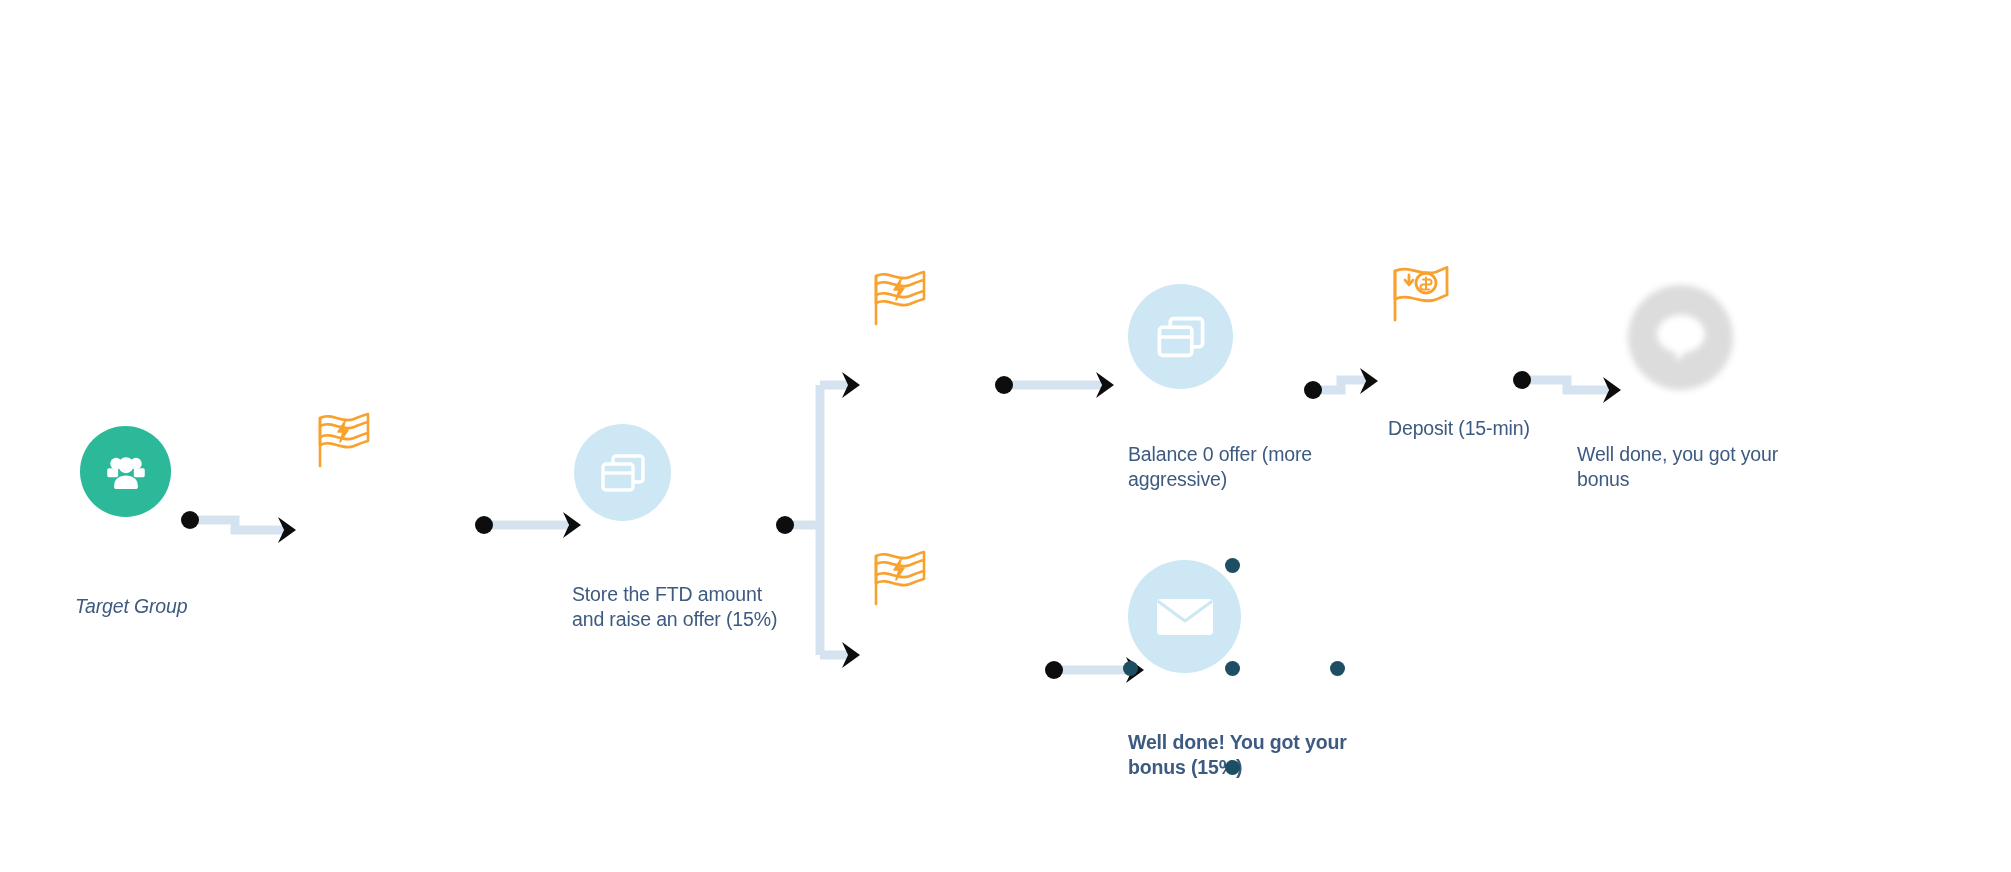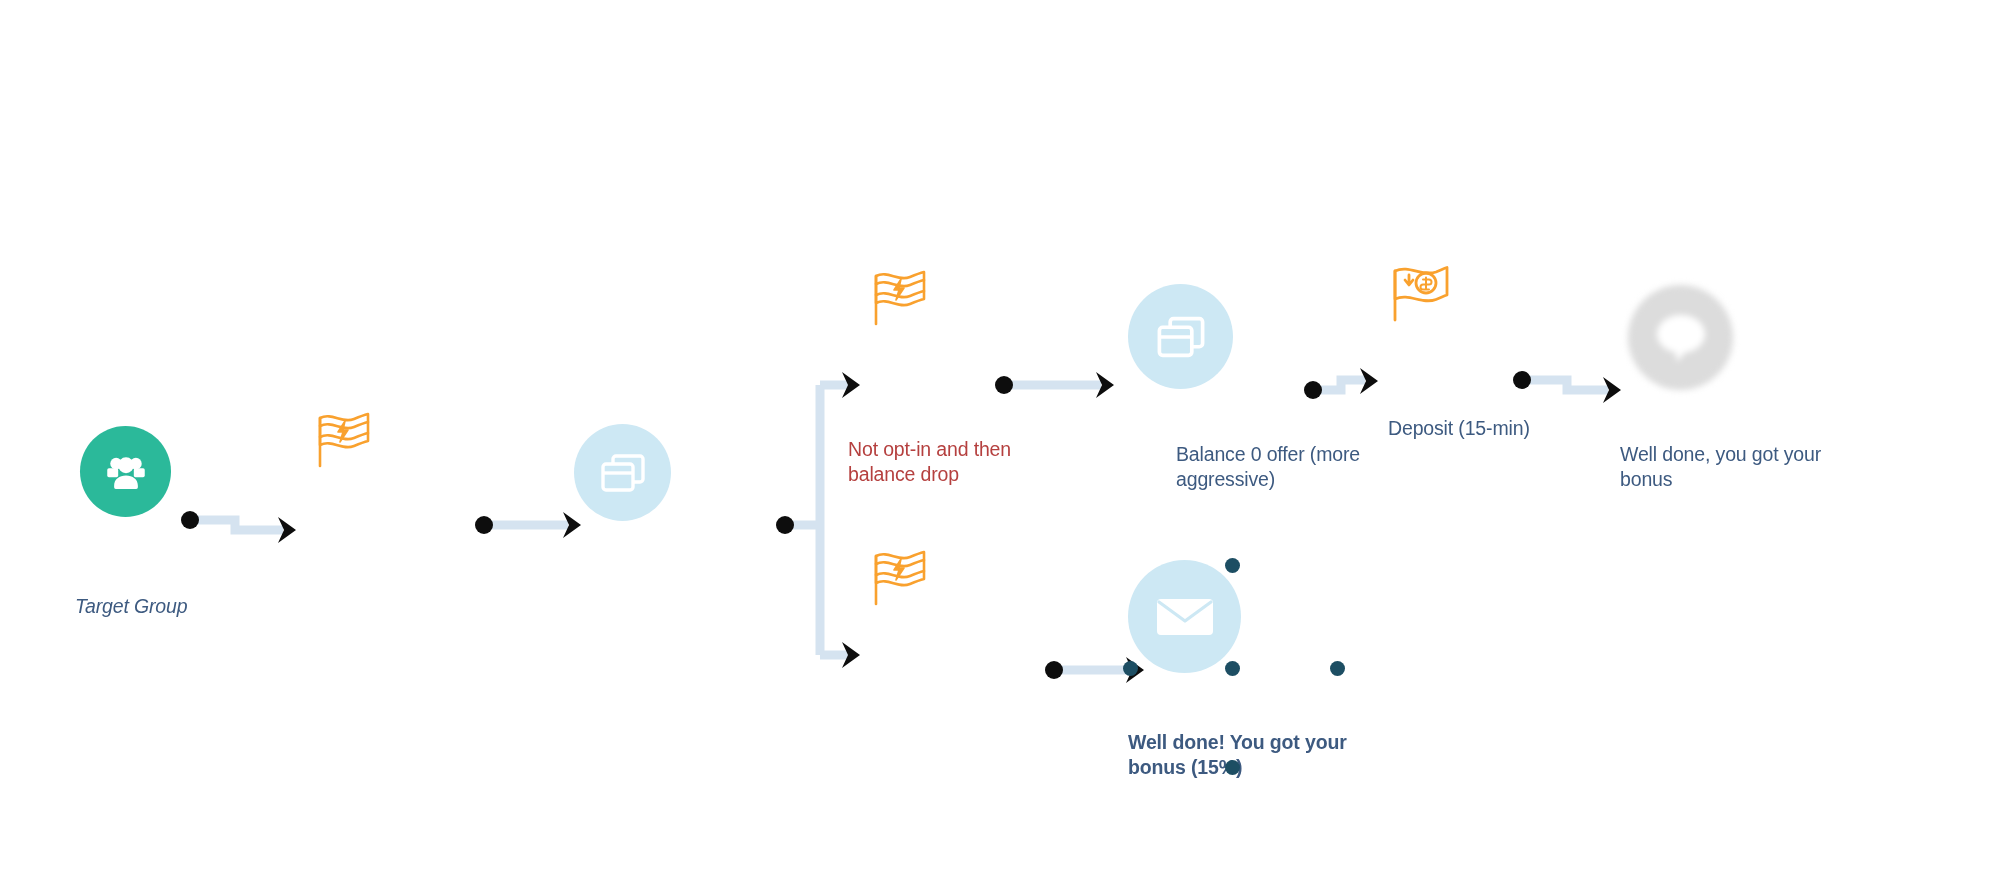--- a/index.html
+++ b/index.html
@@ -145,45 +145,45 @@
 
   <div class="badge lightblue" style="left:574px;top:424px;width:97px;height:97px;">
     <span>
       <svg width="50" height="46" viewBox="0 0 50 46" fill="none" stroke="#ffffff" stroke-width="3.4" stroke-linejoin="round">
         <rect x="15" y="6" width="30" height="26" rx="3"></rect>
         <rect x="5" y="14" width="30" height="26" rx="3" fill="#cde8f4"></rect>
         <path d="M5,23 H35" stroke-width="3.4"></path>
       </svg>
     </span>
   </div>
+  <div class="label" style="left:572px;top:582px;width:260px;">Store the FTD amount
+and raise an offer (15%)</div>
 
   <div class="flagicon" style="left:866px;top:268px;">
     <span>
       <svg width="66" height="62" viewBox="0 0 66 62" fill="none" stroke="#f9a12e" stroke-width="2.6" stroke-linecap="round" stroke-linejoin="round">
         <path d="M10,8 V56"></path>
         <path d="M10,8 C22,2 32,14 44,9 C50,6.5 54,5 58,4 V31 C54,32 50,33.5 44,36 C32,41 22,29 10,35 Z"></path>
         <path d="M10,16 C22,10 32,22 44,17 C50,14.5 54,13 58,12"></path>
         <path d="M10,27 C22,21 32,33 44,28 C50,25.5 54,24 58,23"></path>
         <path d="M35,11 L28,22 H33 L30,32 L38,20 H33 Z" fill="#f9a12e" stroke-width="1.6"></path>
       </svg>
     </span>
   </div>
-  <div class="label red" style="left:848px;top:437px;width:250px;">Not opt-in and then
-balance drop</div>
 
   <div class="badge lightblue" style="left:1128px;top:284px;width:105px;height:105px;">
     <span>
       <svg width="54" height="50" viewBox="0 0 50 46" fill="none" stroke="#ffffff" stroke-width="3.4" stroke-linejoin="round">
         <rect x="15" y="6" width="30" height="26" rx="3"></rect>
         <rect x="5" y="14" width="30" height="26" rx="3" fill="#cde8f4"></rect>
         <path d="M5,23 H35" stroke-width="3.4"></path>
       </svg>
     </span>
   </div>
-  <div class="label" style="left:1128px;top:442px;width:230px;margin-left:48px;">Balance 0 offer (more
+  <div class="label" style="left:1128px;top:442px;width:230px;">Balance 0 offer (more
 aggressive)</div>
 
   <div class="flagicon" style="left:1386px;top:262px;">
     <span>
       <svg width="70" height="66" viewBox="0 0 70 66" fill="none" stroke="#f9a12e" stroke-width="2.8" stroke-linecap="round" stroke-linejoin="round">
         <path d="M9,9 V58"></path>
         <path d="M9,9 C23,2.5 36,15 50,10 C55,8 58,6.5 61,5.5 V33 C58,34 55,35.5 50,37.5 C36,43 23,30.5 9,37 Z"></path>
         <circle cx="40" cy="21" r="10" stroke-width="2.8"></circle>
         <path d="M40,15.5 V26.5 M37,17.5 h6 a2.5,2.5 0 0 1 0,5 h-6 a2.5,2.5 0 0 0 0,5 h6" stroke-width="2"></path>
         <path d="M23,13 V21 M19,18 L23,23 L27,18" stroke-width="2.8"></path>
@@ -193,21 +193,21 @@
   <div class="label" style="left:1388px;top:416px;width:220px;">Deposit (15-min)</div>
 
   <div class="badge gray" style="left:1628px;top:285px;width:105px;height:105px;">
     <span>
       <svg width="60" height="56" viewBox="0 0 60 56" fill="#ffffff">
         <ellipse cx="30" cy="24" rx="24" ry="19"></ellipse>
         <path d="M24,38 L26,52 L36,40 Z"></path>
       </svg>
     </span>
   </div>
-  <div class="label" style="left:1620px;top:442px;width:240px;">Well done, you got your
+  <div class="label" style="left:1577px;top:442px;width:240px;">Well done, you got your
 bonus</div>
 
   <div class="flagicon" style="left:866px;top:548px;">
     <span>
       <svg width="66" height="62" viewBox="0 0 66 62" fill="none" stroke="#f9a12e" stroke-width="2.6" stroke-linecap="round" stroke-linejoin="round">
         <path d="M10,8 V56"></path>
         <path d="M10,8 C22,2 32,14 44,9 C50,6.5 54,5 58,4 V31 C54,32 50,33.5 44,36 C32,41 22,29 10,35 Z"></path>
         <path d="M10,16 C22,10 32,22 44,17 C50,14.5 54,13 58,12"></path>
         <path d="M10,27 C22,21 32,33 44,28 C50,25.5 54,24 58,23"></path>
         <path d="M35,11 L28,22 H33 L30,32 L38,20 H33 Z" fill="#f9a12e" stroke-width="1.6"></path>

